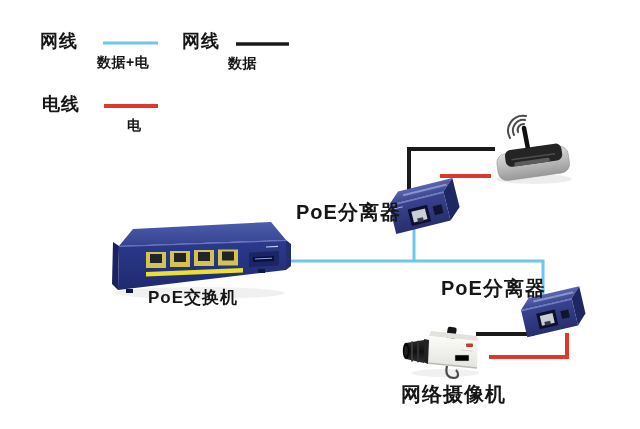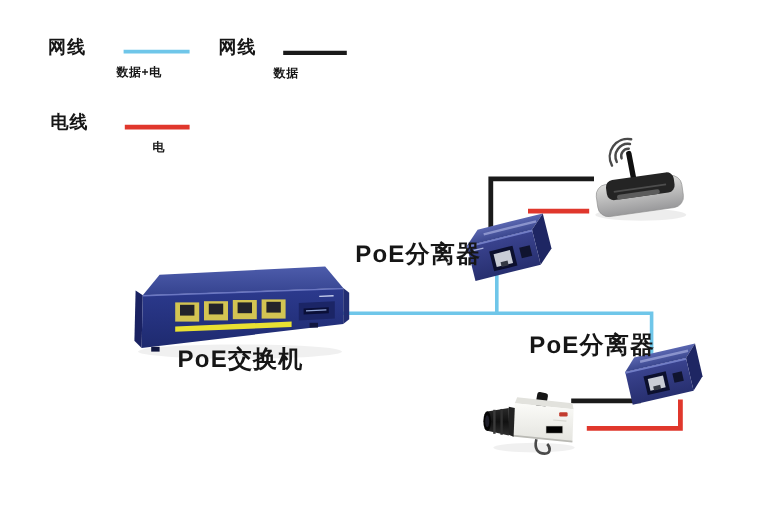--- a/index.html
+++ b/index.html
@@ -3,23 +3,23 @@
 <meta charset="utf-8">
 <style>
   html,body { margin:0; padding:0; background:#ffffff; }
   .stage {
     position:relative; width:640px; height:429px; background:#ffffff;
     font-family:"Liberation Sans","DejaVu Sans",sans-serif; overflow:hidden;
   }
   .stage svg { position:absolute; left:0; top:0; }
   .lbl { position:absolute; font-weight:bold; color:#161616; white-space:nowrap; line-height:1.1; }
   .lbl-lg { font-size:20px; letter-spacing:1px; }
-  .lbl-xl { font-size:20px; letter-spacing:1px; }
-  .lbl-md { font-size:15px; letter-spacing:1px; }
-  .lbl-sm { font-size:10px; letter-spacing:0.5px; }
+  .lbl-xl { font-size:17px; letter-spacing:1px; }
+  .lbl-md { font-size:18px; letter-spacing:1px; }
+  .lbl-sm { font-size:14px; letter-spacing:0.5px; }
 </style>
 </head>
 <body>
 
 <div class="stage">
 
   <svg width="640" height="429" viewBox="0 0 640 429">
     <defs>
       <linearGradient id="gSwTop" x1="0" y1="0" x2="0" y2="1">
         <stop offset="0" stop-color="#4d5cab"></stop>
@@ -162,14 +162,15 @@
   <div class="lbl lbl-md" style="left:40px;  top:32px;">网线</div>
   <div class="lbl lbl-sm" style="left:97px;  top:55px;">数据+电</div>
   <div class="lbl lbl-md" style="left:182px; top:32px;">网线</div>
   <div class="lbl lbl-sm" style="left:228px; top:56px;">数据</div>
   <div class="lbl lbl-md" style="left:42px;  top:95px;">电线</div>
   <div class="lbl lbl-sm" style="left:127px; top:118px;">电</div>
 
   <div class="lbl lbl-xl" style="left:148px; top:289px;">PoE交换机</div>
   <div class="lbl lbl-lg" style="left:296px; top:201px;">PoE分离器</div>
   <div class="lbl lbl-lg" style="left:441px; top:277px;">PoE分离器</div>
+  <div class="lbl lbl-lg" style="left:401px; top:383px;">网络摄像机</div>
 
 </div>
 
 </body></html>

